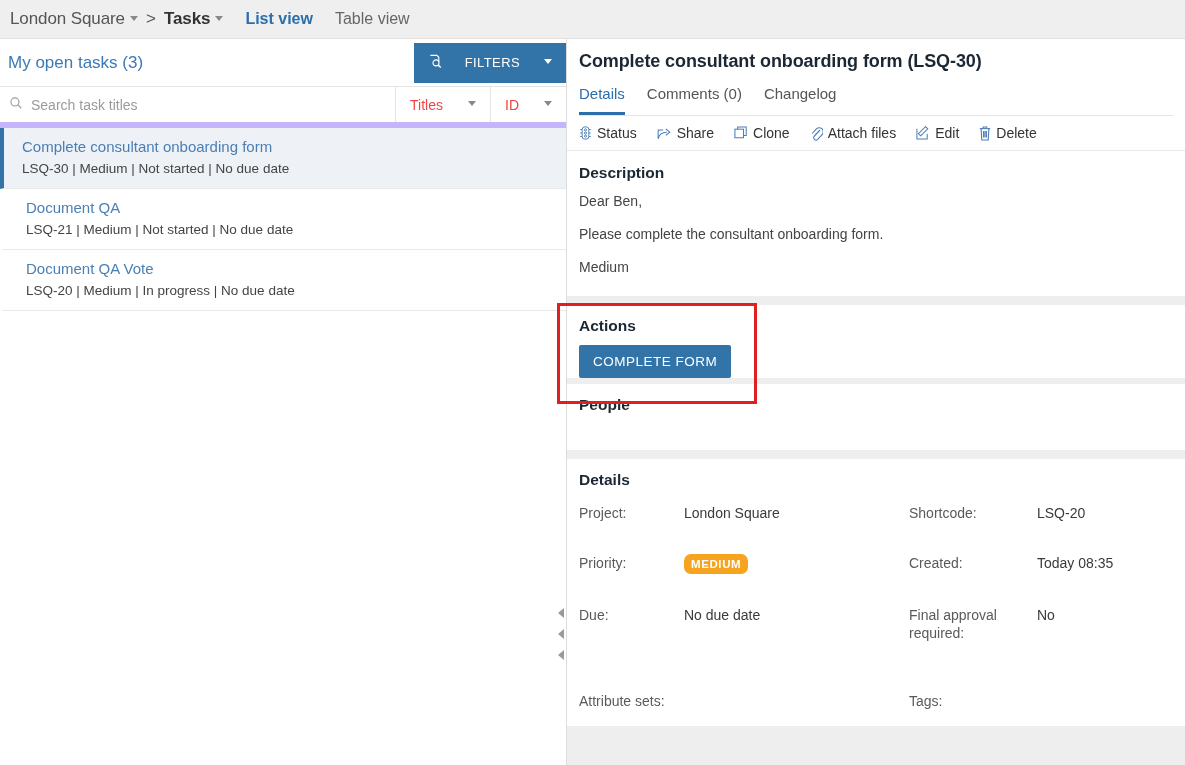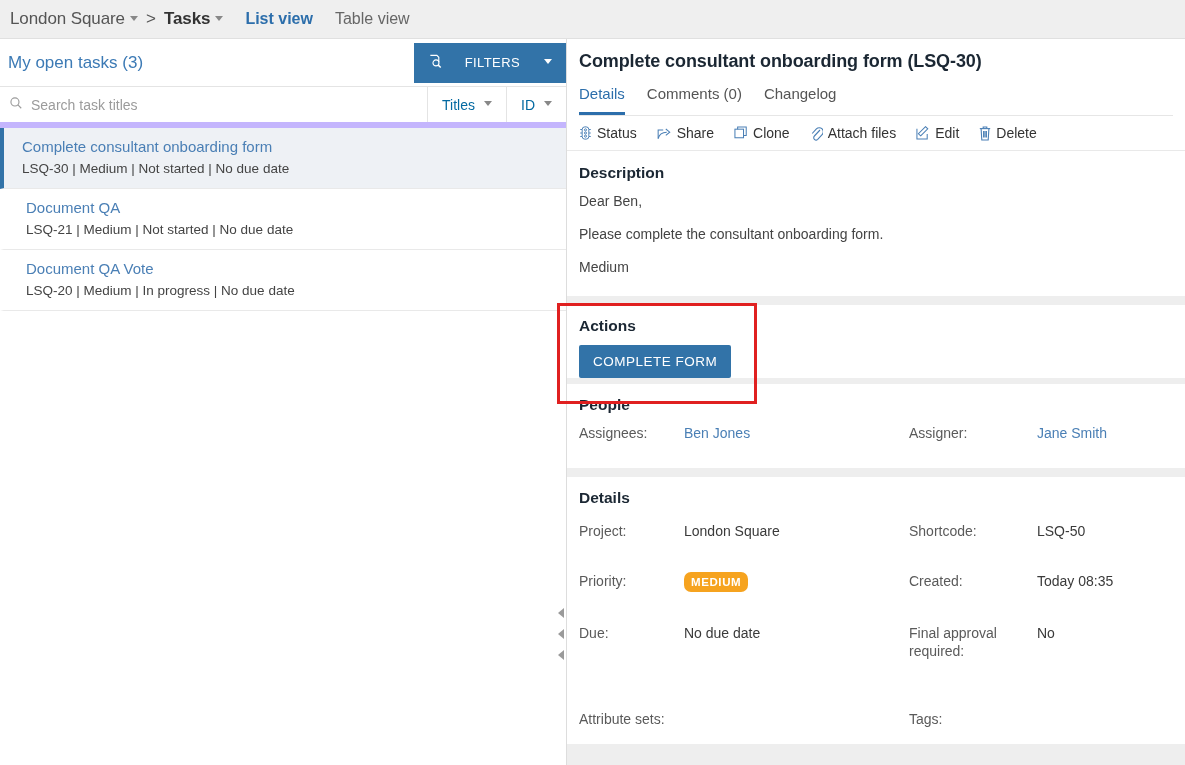--- a/index.html
+++ b/index.html
@@ -106,23 +106,23 @@
     color: #333333;
     width: 100%;
     font-family: inherit;
     background: transparent;
   }
   #search-input::placeholder { color: #9b9b9b; }
   .sel-box {
     display: flex;
     align-items: center;
     justify-content: center;
-    gap: 4px;
+    gap: 20px;
     font-size: 14px;
-    color: #0369a1;
+    color: #ef4444;
     padding: 0 14px;
     border-right: 1px solid #e4e4e4;
     cursor: pointer;
   }
   .sel-box:last-child { border-right: 0; }
 
   .task-item {
     padding: 9px 0 10px 22px;
     border-bottom: 1px solid #e9e9e9;
     border-left: 4px solid transparent;
@@ -427,37 +427,31 @@
 
     <div class="section" style="padding-top:12px;padding-bottom:0;">
       <div class="sec-title">Actions</div>
       <button id="complete-form-btn">COMPLETE FORM</button>
     </div>
 
     <div class="gap" style="height:6px;"></div>
 
     <div class="section" style="padding-top:12px;padding-bottom:26px;">
       <div class="sec-title">People</div>
-      <div class="kv-grid" style="row-gap:0;">
-        <div class="kv-label">Assignees:</div>
-        <div class="kv-value link">Ben Jones</div>
-        <div class="kv-label">Assigner:</div>
-        <div class="kv-value link">Jane Smith</div>
-      </div>
     </div>
 
     <div class="gap"></div>
 
     <div class="section" style="padding-top:12px;">
       <div class="sec-title" style="margin-bottom:15px;">Details</div>
       <div class="kv-grid" style="row-gap:32px;">
         <div class="kv-label">Project:</div>
         <div class="kv-value">London Square</div>
         <div class="kv-label">Shortcode:</div>
-        <div class="kv-value">LSQ-50</div>
+        <div class="kv-value">LSQ-20</div>
 
         <div class="kv-label">Priority:</div>
         <div>
           <span class="badge">MEDIUM</span>
         </div>
         <div class="kv-label">Created:</div>
         <div class="kv-value">Today 08:35</div>
 
         <div class="kv-label">Due:</div>
         <div class="kv-value">No due date</div>

